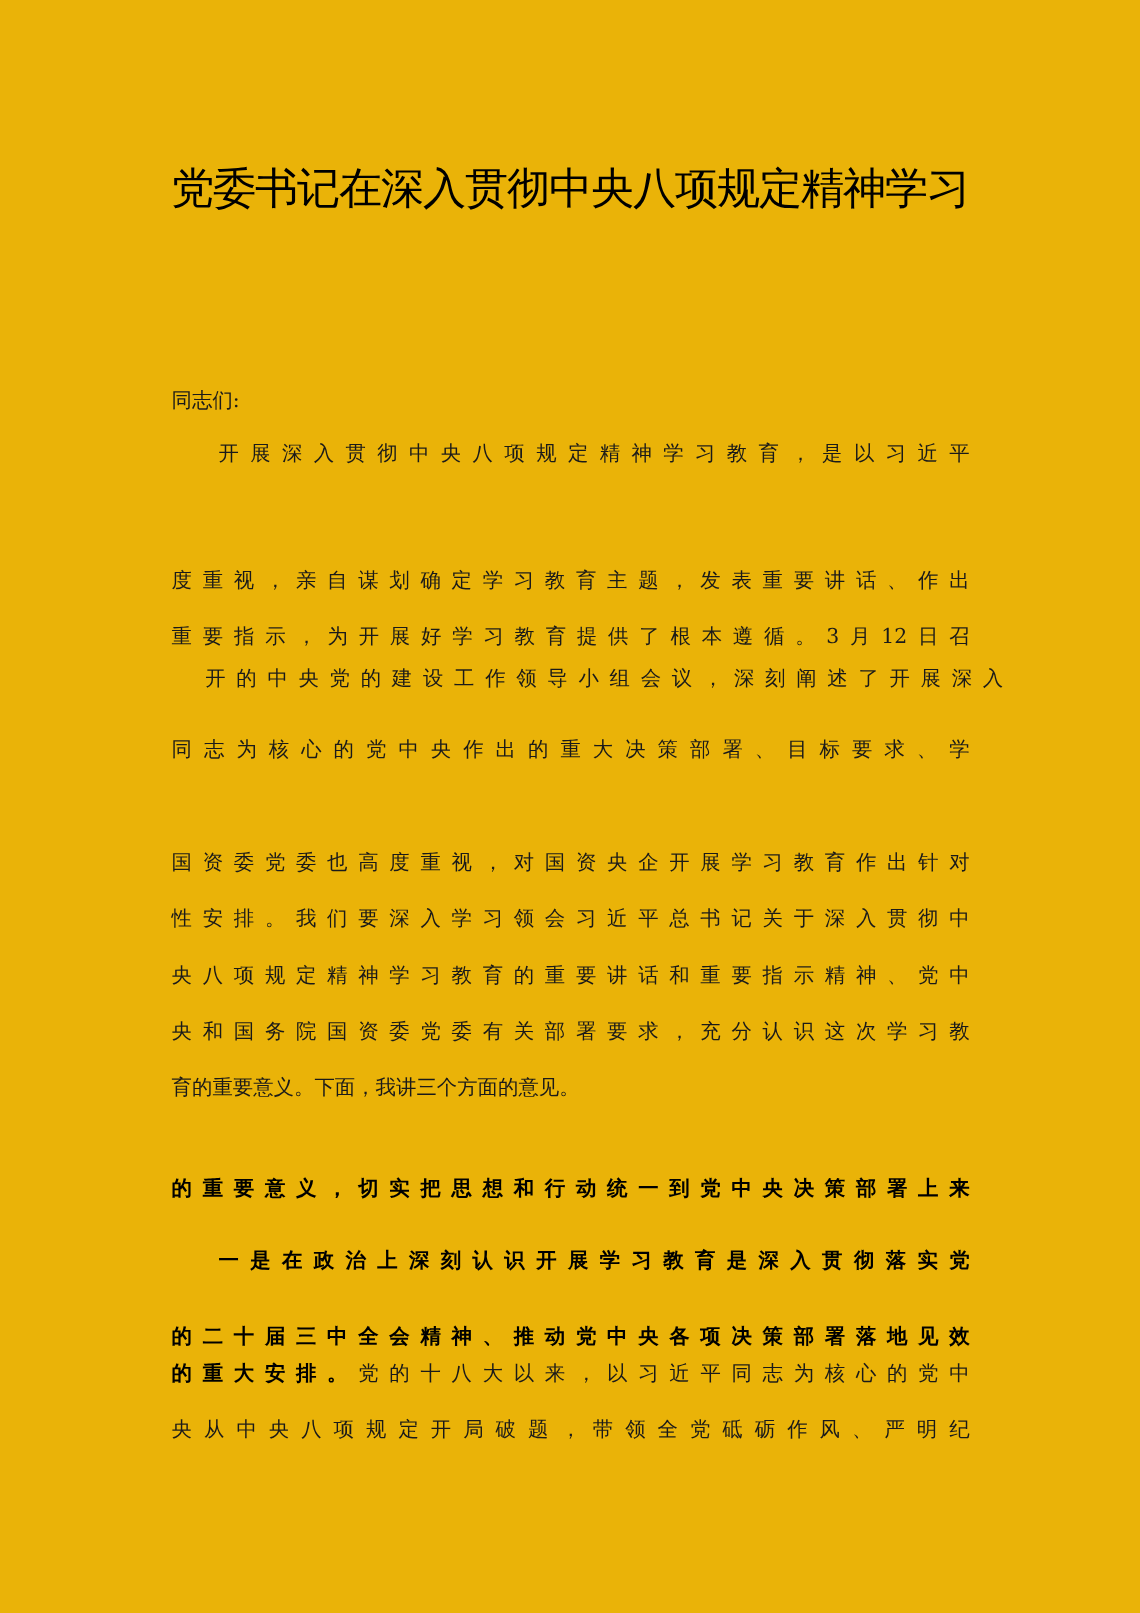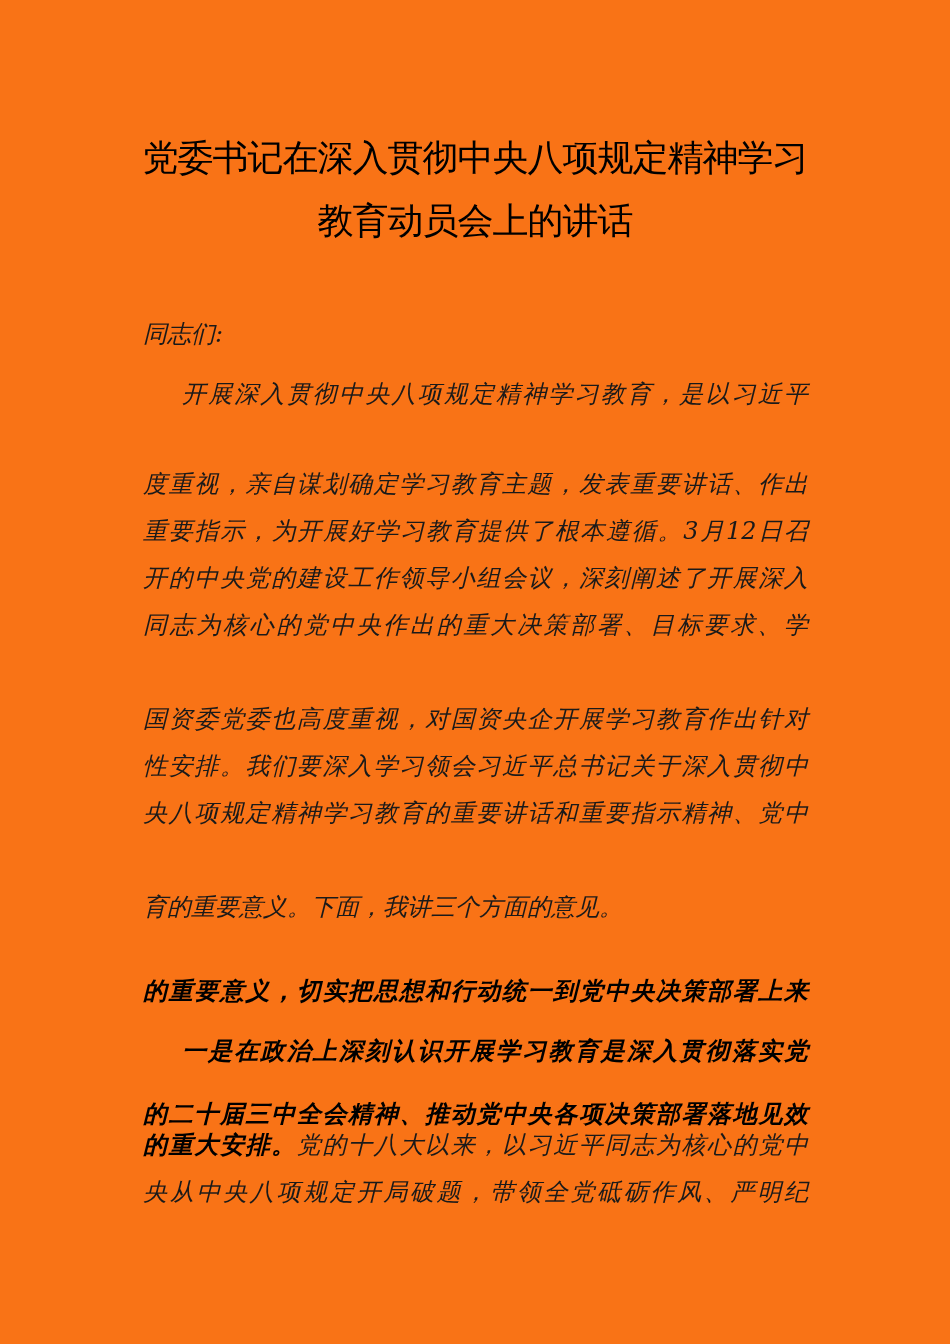--- a/index.html
+++ b/index.html
@@ -1,46 +1,46 @@
 <!DOCTYPE html>
 <html><head>
   <meta charset="utf-8">
   <style>
     html, body { margin: 0; padding: 0; background: #ffffff; }
     body { width: 950px; height: 1344px; position: relative; overflow: hidden; color: #111111; }
-    .page { position: absolute; left: 0; top: 0; width: 950px; height: 1344px; background: #f97316; }
+    .page { position: absolute; left: 0; top: 0; width: 950px; height: 1344px; background: #eab308; }
     .title { position: absolute; left: 0; width: 950px; text-align: center;
       font-family: "DejaVu Sans", "Liberation Sans", sans-serif; font-size: 36px; line-height: 40px; color: #000; letter-spacing: -1px; }
     .t1 { top: 138px; }
     .t2 { top: 201px; }
     .line { position: absolute; left: 143px; width: 665px; height: 36px;
-      font-family: "DejaVu Serif", "Liberation Serif", serif; font-size: 24px; line-height: 36px; color: #1a1a1a;
-      white-space: nowrap; text-align: justify; text-align-last: justify; font-style: italic; }
+      font-family: "DejaVu Serif", "Liberation Serif", serif; font-size: 17px; line-height: 36px; color: #1a1a1a;
+      white-space: nowrap; text-align: justify; text-align-last: justify; }
     .line.noj { text-align-last: left; }
     .line.indent { left: 182px; width: 626px; }
     .bold { font-weight: bold; color: #000; }
     .line b { font-weight: bold; color: #000; }
   </style>
 </head>
 <body>
 
 <div class="page">
   <div class="title t1">党委书记在深入贯彻中央八项规定精神学习</div>
-  <div class="title t2">教育动员会上的讲话</div>
 
   <div class="line noj" style="top:316px;">同志们:</div>
 
-  <div class="line indent" style="top:376px;">开展深入贯彻中央八项规定精神学习教育，是以习近平</div>
+  <div class="line indent" style="top:360px;">开展深入贯彻中央八项规定精神学习教育，是以习近平</div>
   <div class="line" style="top:466px;">度重视，亲自谋划确定学习教育主题，发表重要讲话、作出</div>
   <div class="line" style="top:513px;">重要指示，为开展好学习教育提供了根本遵循。3月12日召</div>
-  <div class="line" style="top:560px;">开的中央党的建设工作领导小组会议，深刻阐述了开展深入</div>
+  <div class="line" style="top:548px;margin-left:28px;">开的中央党的建设工作领导小组会议，深刻阐述了开展深入</div>
   <div class="line" style="top:607px;">同志为核心的党中央作出的重大决策部署、目标要求、学</div>
   <div class="line" style="top:701px;">国资委党委也高度重视，对国资央企开展学习教育作出针对</div>
   <div class="line" style="top:748px;">性安排。我们要深入学习领会习近平总书记关于深入贯彻中</div>
   <div class="line" style="top:795px;">央八项规定精神学习教育的重要讲话和重要指示精神、党中</div>
+  <div class="line" style="top:842px;">央和国务院国资委党委有关部署要求，充分认识这次学习教</div>
   <div class="line noj" style="top:889px;">育的重要意义。下面，我讲三个方面的意见。</div>
 
   <div class="line indent bold" style="top:1033px;">一是在政治上深刻认识开展学习教育是深入贯彻落实党</div>
 
   <div class="line bold" style="top:973px;">的重要意义，切实把思想和行动统一到党中央决策部署上来</div>
   <div class="line bold" style="top:1080px;margin-top:16px;">的二十届三中全会精神、推动党中央各项决策部署落地见效</div>
   <div class="line" style="top:1127px;"><b>的重大安排。</b><span>党的十八大以来，以习近平同志为核心的党中</span></div>
   <div class="line" style="top:1174px;">央从中央八项规定开局破题，带领全党砥砺作风、严明纪</div>
 </div>
 

